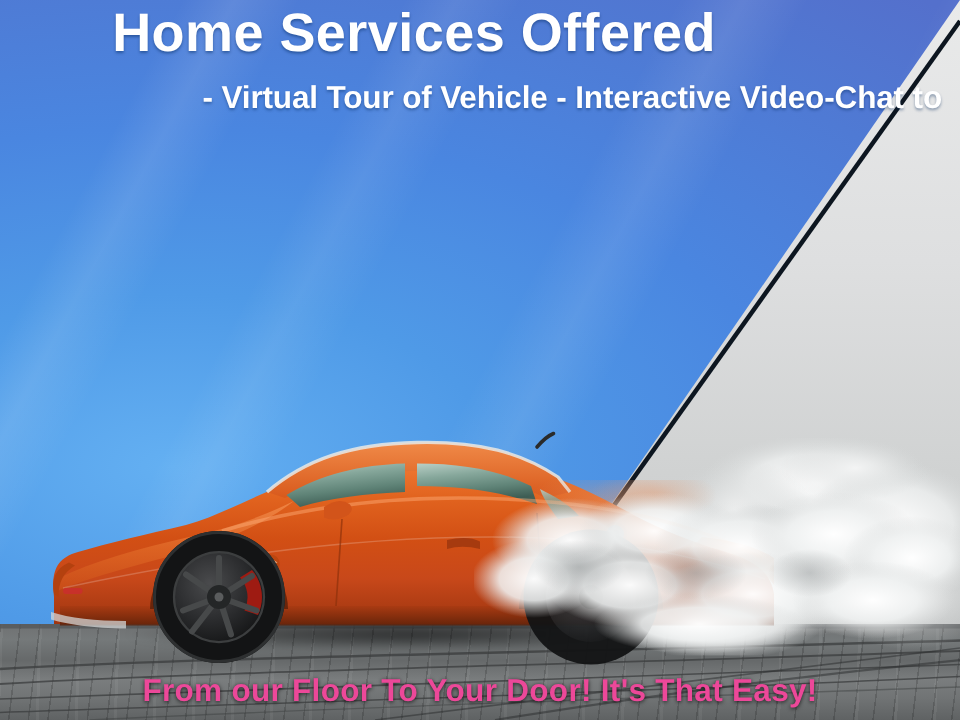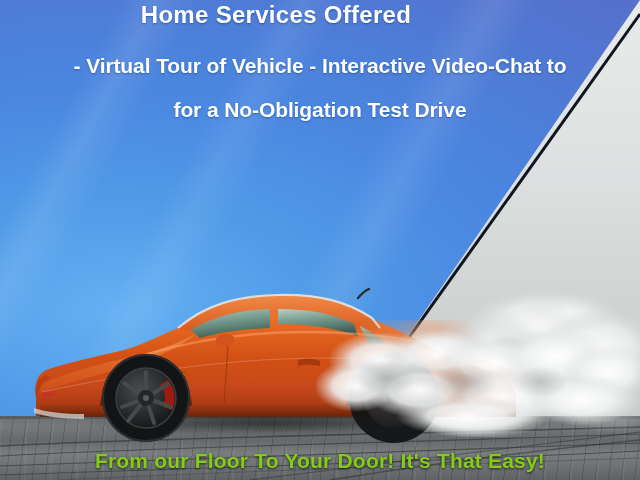--- a/index.html
+++ b/index.html
@@ -86,49 +86,49 @@
     filter: blur(3px);
   }
 
   
   .headline {
     position: absolute;
     left: 0; top: 1px;
     width: 552px;
     text-align: center;
     color: #ffffff;
-    font-size: 24px;
+    font-size: 36px;
     font-weight: bold;
     letter-spacing: 0.3px;
     text-shadow: 0 1px 2px rgba(0,40,90,0.45);
   }
   .bullets {
     position: absolute;
     left: 0; top: 52px;
     width: 640px;
   }
   .bullet {
     color: #ffffff;
     font-size: 21px;
     font-weight: bold;
     line-height: 28px;
     letter-spacing: -0.1px;
     text-shadow: 0 1px 2px rgba(0,40,90,0.40);
     margin-bottom: 16px;
     padding: 0 12px;
-    text-align: center;
+    text-align: right;
   }
   .bullet .l1, .bullet .l2 { display: block; white-space: nowrap; }
 
   .tagline {
     position: absolute;
     left: 0; top: 449px;
     width: 640px;
     text-align: center;
-    color: #84cc16;
+    color: #ec4899;
     font-size: 21px;
     font-weight: bold;
     letter-spacing: 0.2px;
     text-shadow: 0 1px 3px rgba(0,0,0,0.75);
     white-space: nowrap;
   }
 </style>
 </head>
 <body>
 
@@ -359,21 +359,20 @@
 
   <div class="headline">Home Services Offered</div>
 
   <div class="bullets">
 
     <div class="bullet">
       <span class="l1">- Virtual Tour of Vehicle - Interactive Video-Chat to</span>
     </div>
 
     <div class="bullet">
-      <span class="l2">for a No-Obligation Test Drive</span>
     </div>
 
     <div class="bullet">
     </div>
 
   </div>
 
   <div class="tagline">From our Floor To Your Door!  It's That Easy!</div>
 
 </div>

